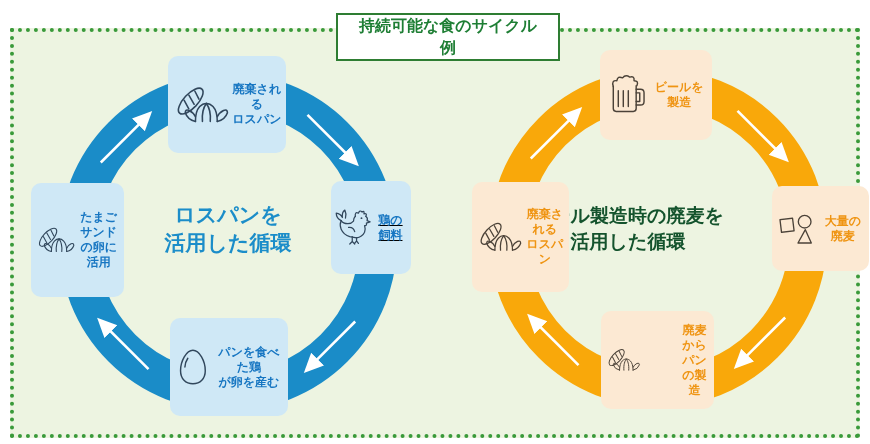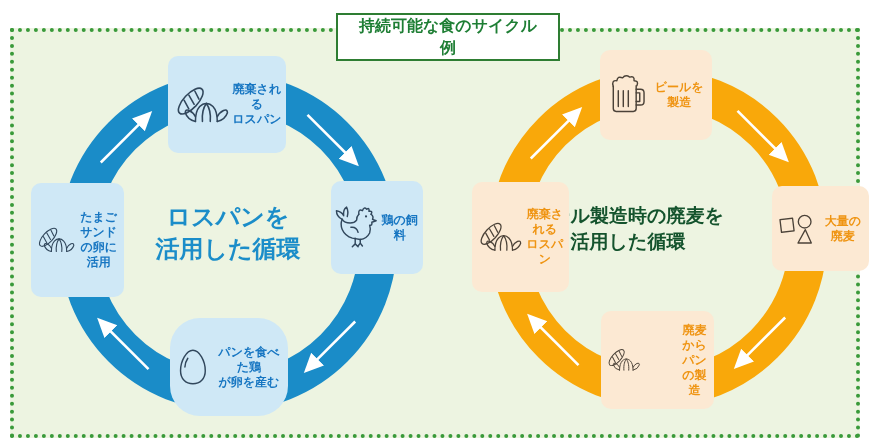--- a/index.html
+++ b/index.html
@@ -4,36 +4,36 @@
 <style>
   html,body{margin:0;padding:0;background:#ffffff;font-family:"Liberation Sans",sans-serif;}
   .stage{position:relative;width:870px;height:444px;overflow:hidden;background:#ffffff;}
   .panel{position:absolute;left:10px;top:28px;right:10px;bottom:6px;background:#EDF4E1;border:4px dotted #3A9A3A;box-sizing:border-box;}
   .title-box{position:absolute;left:336px;top:13px;width:224px;min-height:48px;background:#ffffff;border:2px solid #2E7D32;display:flex;align-items:center;justify-content:center;z-index:5;box-sizing:border-box;}
   .title-text{color:#1E7E34;font-weight:bold;font-size:16px;line-height:1.35;text-align:center;white-space:pre-line;}
   .ring{position:absolute;z-index:1;}
   .ring-bread{left:56px;top:70px;}
   .ring-beer{left:486px;top:66px;}
   .center-label{position:absolute;z-index:3;font-weight:bold;text-align:center;white-space:pre-line;line-height:1.35;}
-  .cl-bread{left:108px;top:201px;width:240px;font-size:24px;color:#1B8DC9;}
+  .cl-bread{left:108px;top:201px;width:240px;font-size:21px;color:#1B8DC9;}
   .cl-beer{left:496px;top:203px;width:264px;font-size:19px;color:#14532d;}
   .card{position:absolute;z-index:4;border-radius:10px;display:flex;flex-direction:row;align-items:center;justify-content:center;gap:2px;padding:4px;box-sizing:border-box;}
   .cycle-bread .card{background:#CFE8F6;}
   .cycle-beer .card{background:#FCE9D3;}
   .nlabel{font-weight:bold;font-size:12px;line-height:1.25;text-align:center;white-space:pre-line;}
   .cycle-bread .nlabel{color:#1776C2;}
   .cycle-beer .nlabel{color:#EF9412;}
   .icn{display:block;}
   .icn *{fill:none;stroke-width:2;stroke-linecap:round;stroke-linejoin:round;}
   .cycle-bread .icn *{stroke:#31475C;}
   .cycle-beer .icn *{stroke:#4B4238;}
   .cycle-bread .icn .dot{fill:#31475C;stroke:none;}
   .b-top{left:168px;top:56px;width:118px;height:97px;}
-  .b-right{left:331px;top:181px;width:92px;height:93px;}
-  .b-bottom{left:170px;top:318px;width:118px;height:98px;border-radius:30px;}
+  .b-right{left:331px;top:181px;width:80px;height:93px;text-decoration:underline;}
+  .b-bottom{left:170px;top:318px;width:118px;height:98px;}
   .b-left{left:31px;top:183px;width:93px;height:114px;}
   .o-top{left:600px;top:50px;width:112px;height:90px;}
   .o-right{left:756px;top:186px;width:97px;height:85px;margin-left:16px;}
   .o-bottom{left:601px;top:311px;width:113px;height:98px;gap:38px;}
   .o-left{left:472px;top:182px;width:97px;height:110px;}
 </style>
 </head>
 <body>
 
 <div class="stage">

